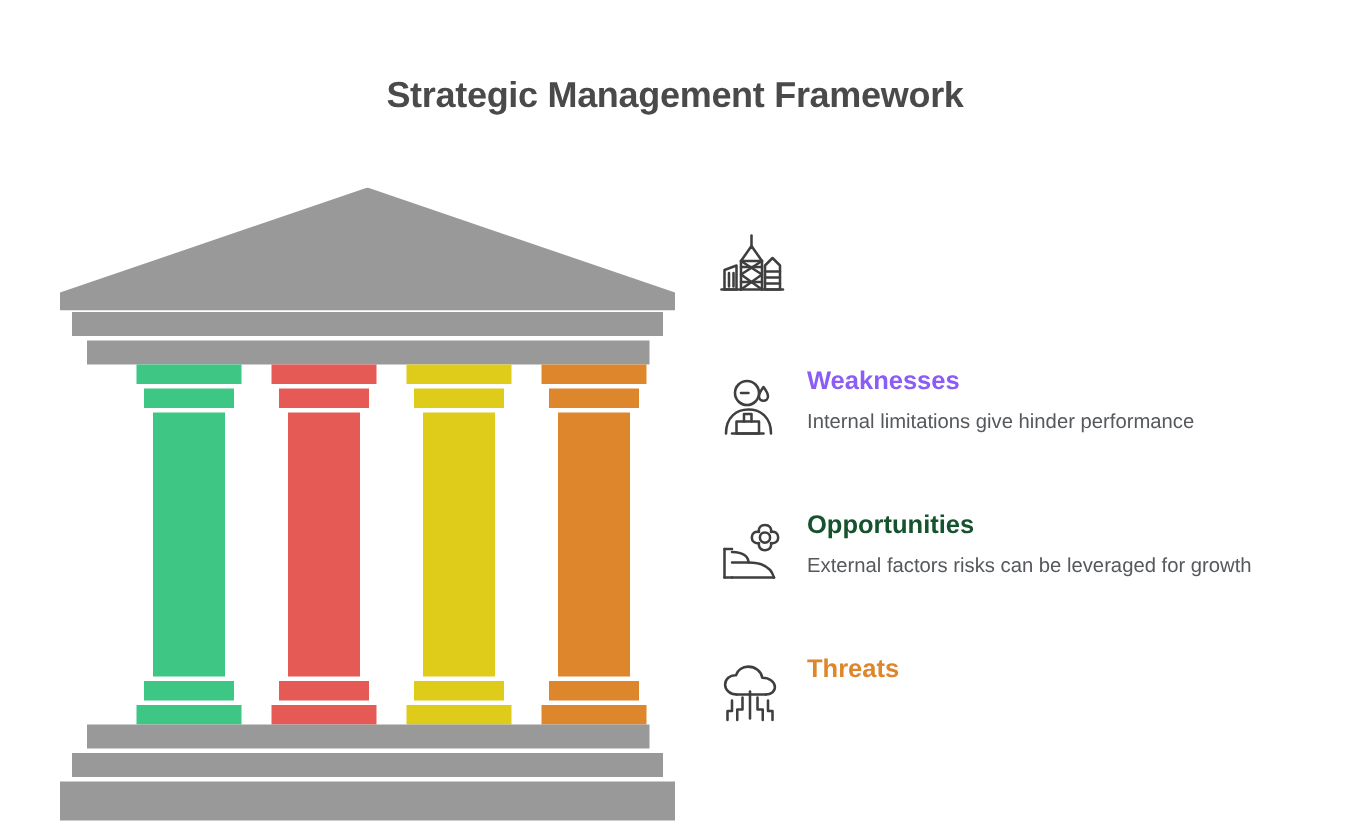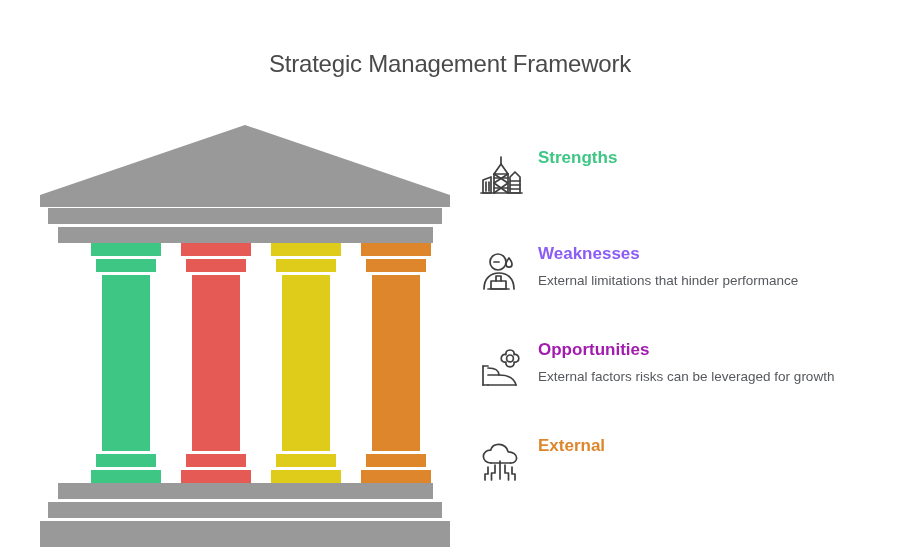--- a/index.html
+++ b/index.html
@@ -10,21 +10,21 @@
     overflow:hidden;
     position:relative;
   }
 
   
   .page-title{
     position:absolute;
     left:0; top:50px; width:900px;
     text-align:center;
     font-size:24px;
-    font-weight:normal;
+    font-weight:bold;
     color:#4a4a4a;
     letter-spacing:-0.2px;
   }
 
   
   .temple{
     position:absolute;
     left:40px; top:125px;
     width:410px; height:415px;
   }
@@ -178,71 +178,70 @@
         <path d="M14 19 L28 28 M28 19 L14 28 M14 28 L28 38 M28 28 L14 38"></path>
         <path d="M14 23 H28 M14 33 H28"></path>
         <path d="M3 25 L11 22 V38 H3 Z"></path>
         <path d="M6 27 V36 M9 27 V36"></path>
         <path d="M30 22 L35 17 L40 22 V38 H30 Z"></path>
         <path d="M30 26 H40 M30 30 H40 M30 34 H40"></path>
         <path d="M1 38 H42"></path>
       </svg>
     </div>
     <div class="swot-body">
-      <div class="swot-heading" style="color:#3DC684">Strengths</div>
     </div>
   </div>
 
   <div class="swot-item">
     <div class="swot-icon">
       <svg width="44" height="42" viewBox="0 0 44 42" fill="none" stroke="#3f3f3f" stroke-width="1.7" stroke-linejoin="round" stroke-linecap="round">
         <circle cx="18" cy="11" r="8"></circle>
         <path d="M14 11 H19"></path>
         <path d="M29 7 C29 7 26 11 26 13.2 A3 3 0 0 0 32 13.2 C32 11 29 7 29 7 Z"></path>
         <path d="M4 38 C4 27 11 22 19 22 C27 22 34 27 34 38"></path>
         <path d="M11 38 V30 H26 V38 Z"></path>
         <path d="M16 30 V25 H21 V30"></path>
         <path d="M8 38 H29"></path>
       </svg>
     </div>
     <div class="swot-body">
       <div class="swot-heading" style="color:#8b5cf6">Weaknesses</div>
-      <div class="swot-desc">External limitations that hinder performance</div>
+      <div class="swot-desc">Internal limitations give hinder performance</div>
     </div>
   </div>
 
   <div class="swot-item">
     <div class="swot-icon">
       <svg width="44" height="42" viewBox="0 0 44 42" fill="none" stroke="#3f3f3f" stroke-width="1.7" stroke-linejoin="round" stroke-linecap="round">
         <path d="M30 3 C33 3 34.5 5 34 7.6 C36.6 7 38.8 8.6 38.8 11.4 C38.8 14 36.6 15.6 34 15 C34.5 17.8 33 19.8 30 19.8 C27 19.8 25.5 17.8 26 15 C23.4 15.6 21.2 14 21.2 11.4 C21.2 8.6 23.4 7 26 7.6 C25.5 5 27 3 30 3 Z"></path>
         <circle cx="30" cy="11.4" r="3.4"></circle>
         <path d="M3 19 V38"></path>
         <path d="M3 19 H8"></path>
         <path d="M3 38 H8"></path>
         <path d="M8 21 C16 21 19 24.5 19 28"></path>
         <path d="M8 28 H19 C28 28 34 31 36 38"></path>
         <path d="M8 38 H36"></path>
       </svg>
     </div>
     <div class="swot-body">
-      <div class="swot-heading" style="color:#a21caf">Opportunities</div>
+      <div class="swot-heading" style="color:#14532d">Opportunities</div>
       <div class="swot-desc">External factors risks can be leveraged for growth</div>
     </div>
   </div>
 
   <div class="swot-item">
     <div class="swot-icon">
       <svg width="44" height="42" viewBox="0 0 44 42" fill="none" stroke="#3f3f3f" stroke-width="1.7" stroke-linejoin="round" stroke-linecap="round">
         <path d="M11 20 C6.6 20 3.4 17 3.4 13.4 C3.4 9.8 6.6 7 10.6 7.2 C11.6 3.6 15 1.4 18.8 1.4 C23.6 1.4 27.4 4.6 28.2 8.8 C33 8.8 36.6 11.6 36.6 15 C36.6 18 34 20 30.6 20"></path>
         <path d="M11 20 H30.6"></path>
         <path d="M20 18 V36"></path>
         <path d="M15 22 V30 H11.5 V37"></path>
         <path d="M25 22 V30 H28.5 V37"></path>
         <path d="M8 24 V31 H5 V37"></path>
         <path d="M32 24 V31 H35 V37"></path>
       </svg>
     </div>
     <div class="swot-body">
-      <div class="swot-heading" style="color:#DE862B">External</div>
+      <div class="swot-heading" style="color:#DE862B">Threats</div>
     </div>
   </div>
 
 </div>
 
 </body></html>

